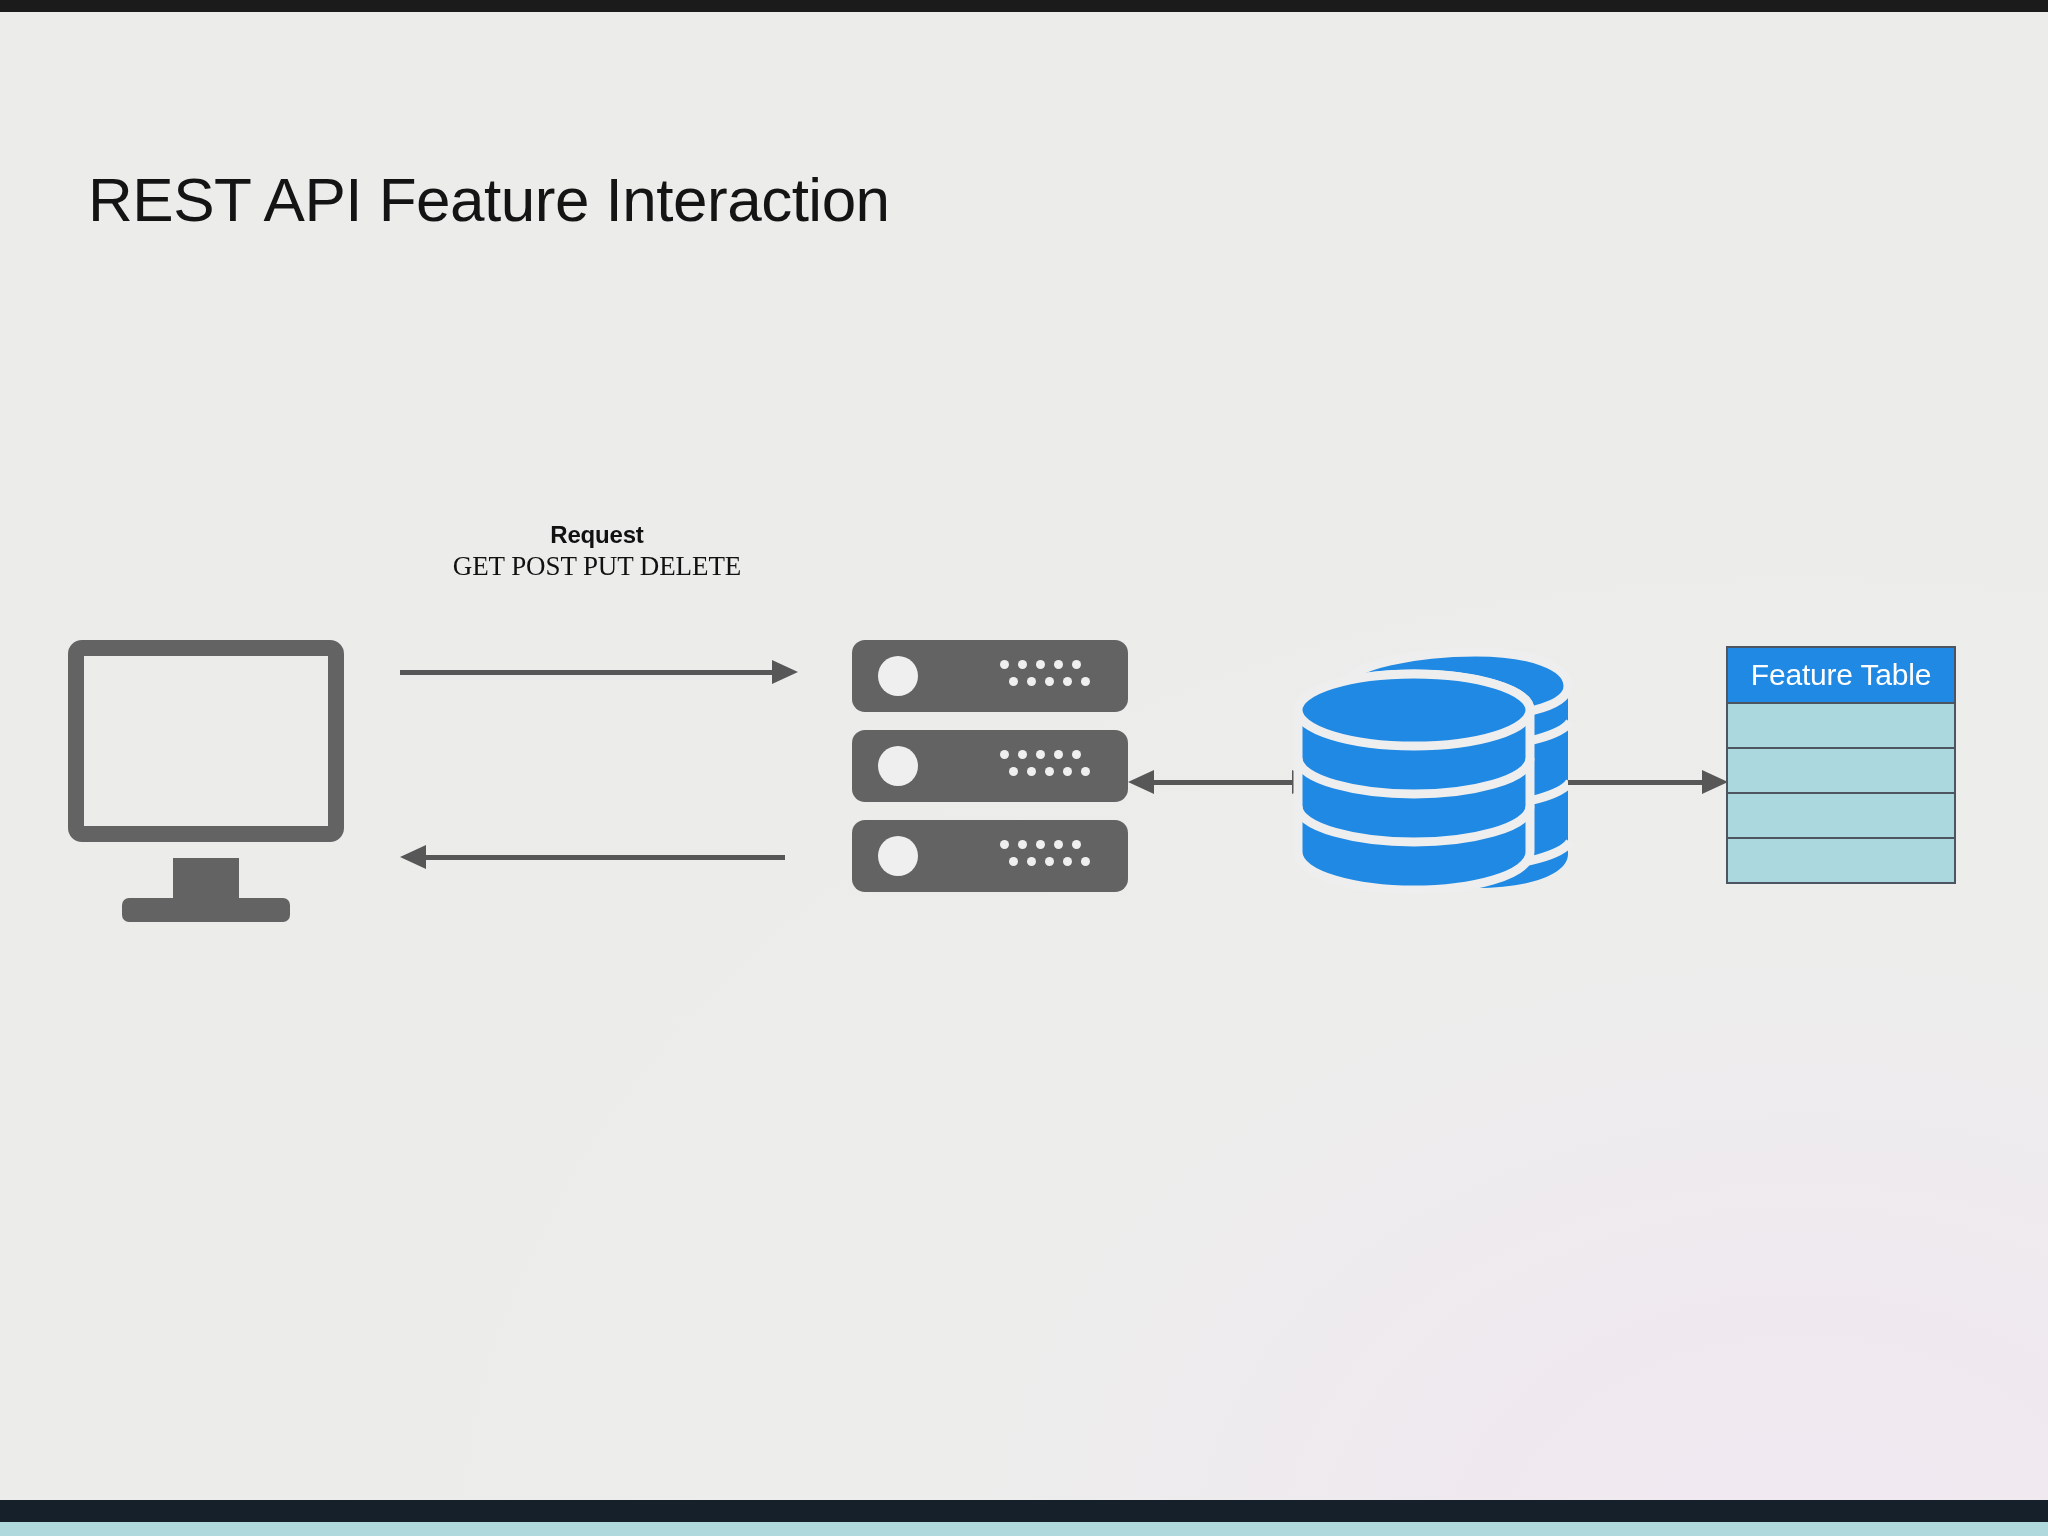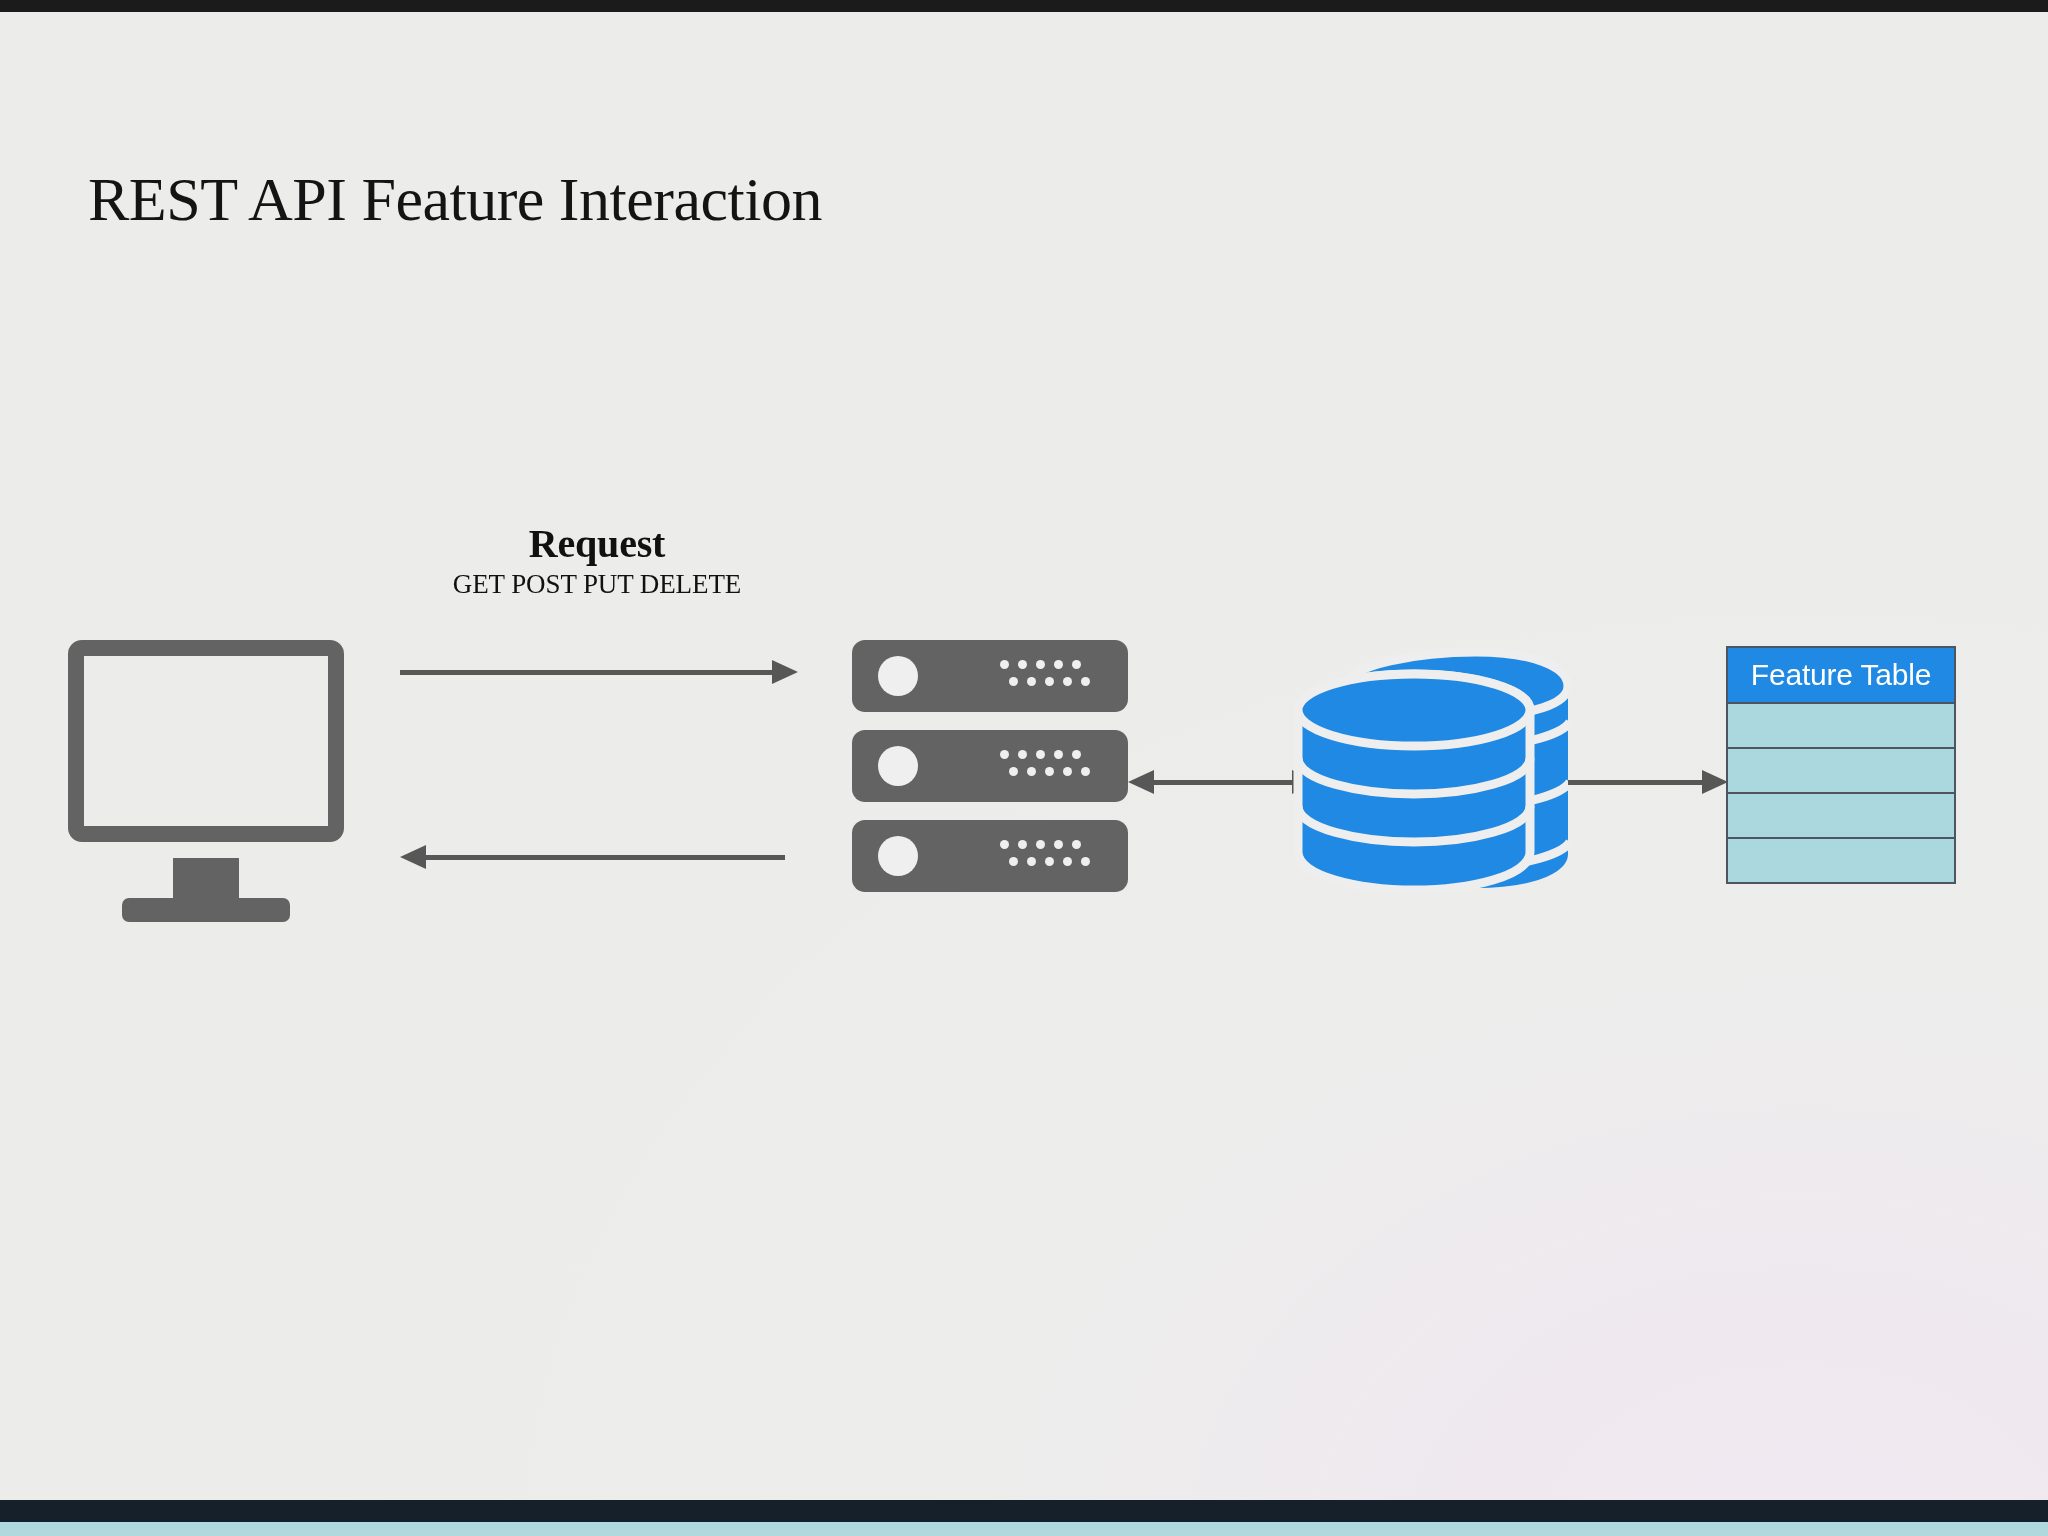--- a/index.html
+++ b/index.html
@@ -55,21 +55,21 @@
   
   #page-title {
     position: absolute;
     left: 88px;
     top: 152px;
     font-size: 62px;
     font-weight: 400;
     letter-spacing: -0.5px;
     color: #141414;
     white-space: nowrap;
-    font-family: Liberation Serif, serif;
+    font-family: Liberation Sans, sans-serif;
   }
 
   
   #diagram {
     position: absolute;
     left: 0; top: 0;
     width: 2048px; height: 1536px;
   }
 
   .node { position: absolute; }
@@ -129,25 +129,25 @@
   
   .arrow-label-group {
     position: absolute;
     text-align: center;
     width: 460px;
     color: #111;
   }
   #request-label-group { left: 367px; top: 510px; }
   #response-label-group { left: 367px; top: 885px; }
   .label-title {
-    font-size: 40px;
+    font-size: 24px;
     font-weight: 700;
     letter-spacing: -0.2px;
     line-height: 1.12;
-    font-family: Liberation Serif, serif;
+    font-family: Liberation Sans, sans-serif;
   }
   .label-sub {
     font-size: 27px;
     font-weight: 400;
     letter-spacing: -0.1px;
     line-height: 1.3;
     font-family: Liberation Serif, serif;
   }
 
   

